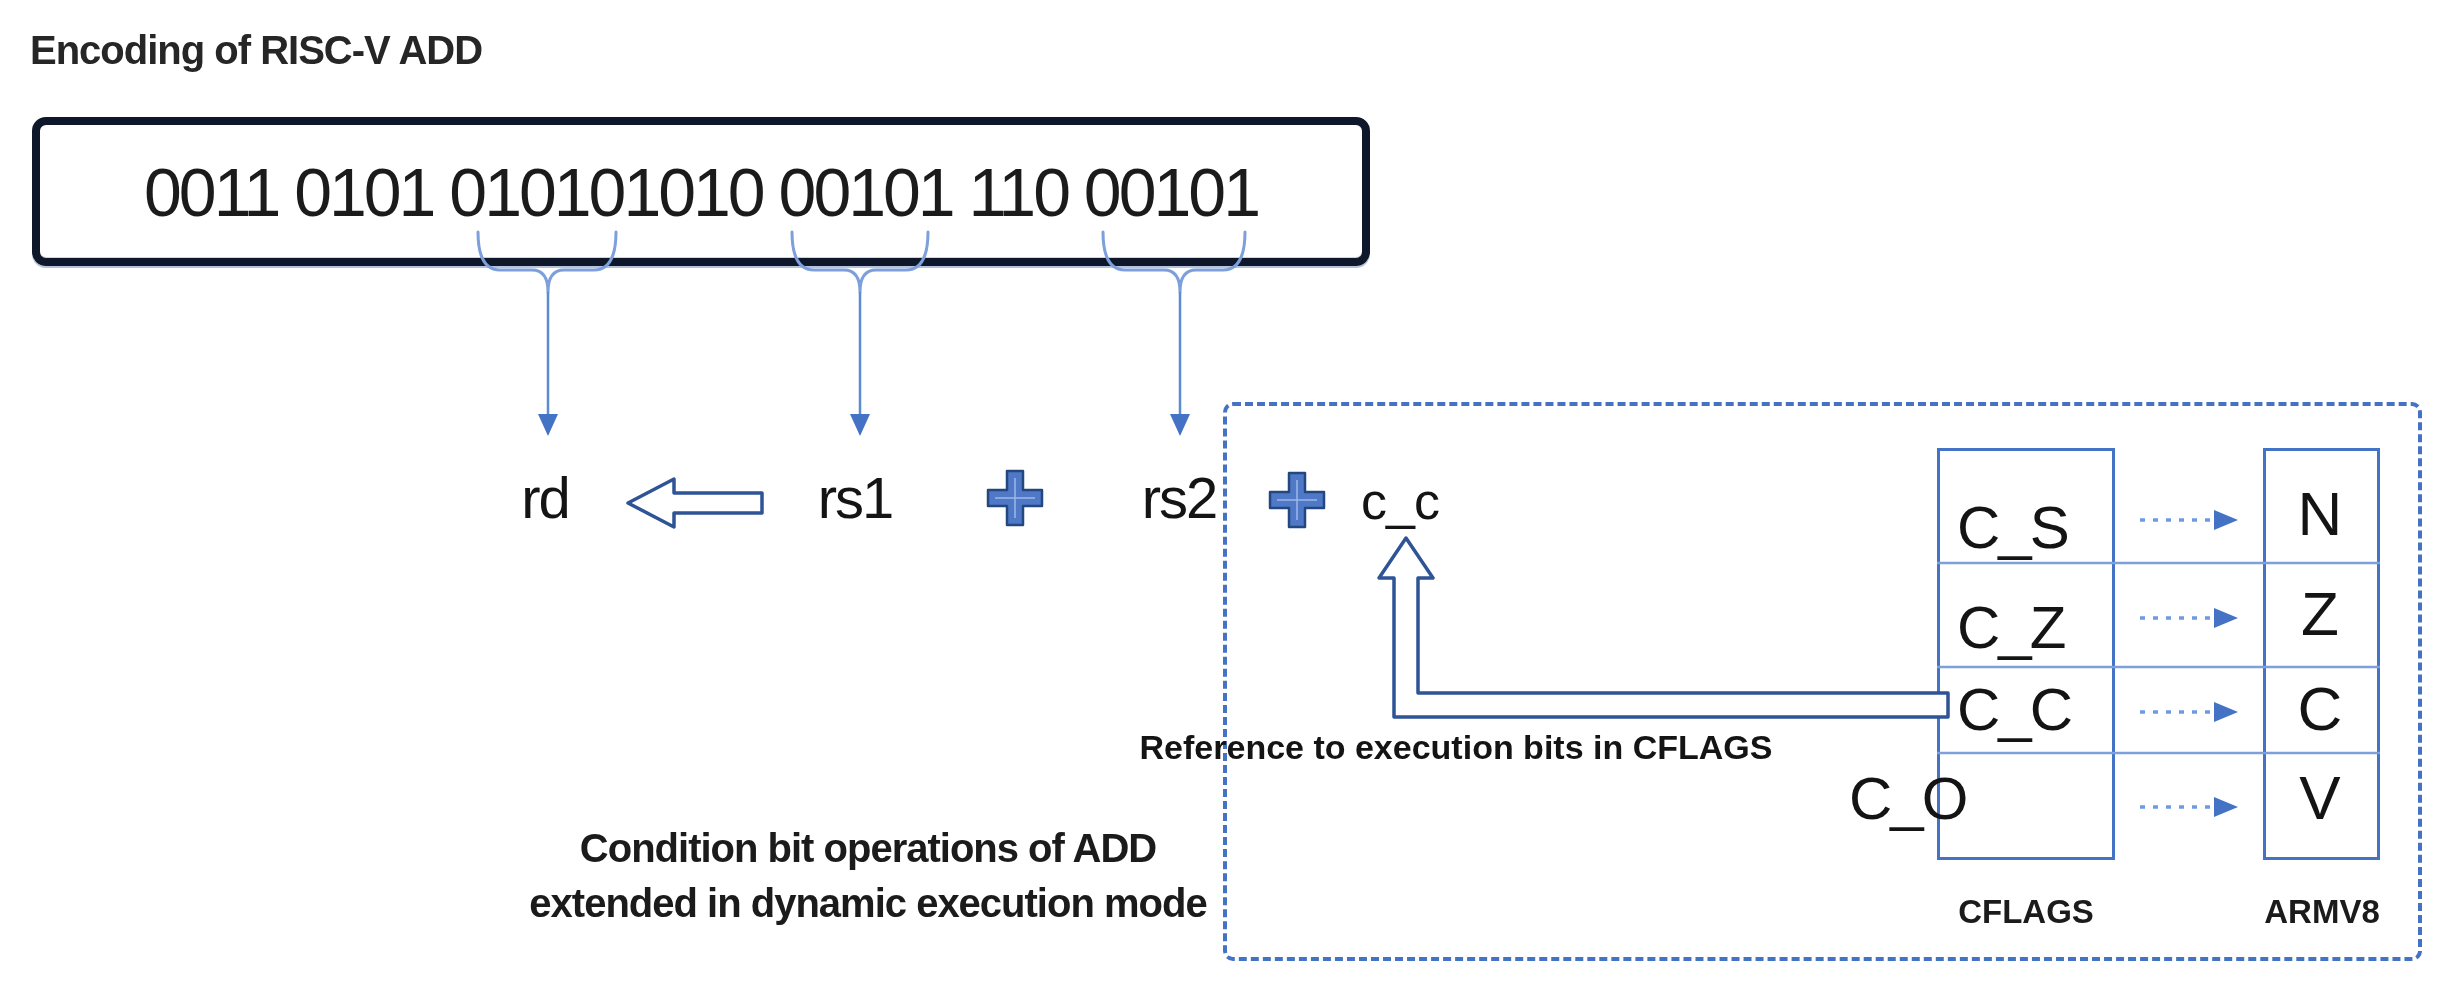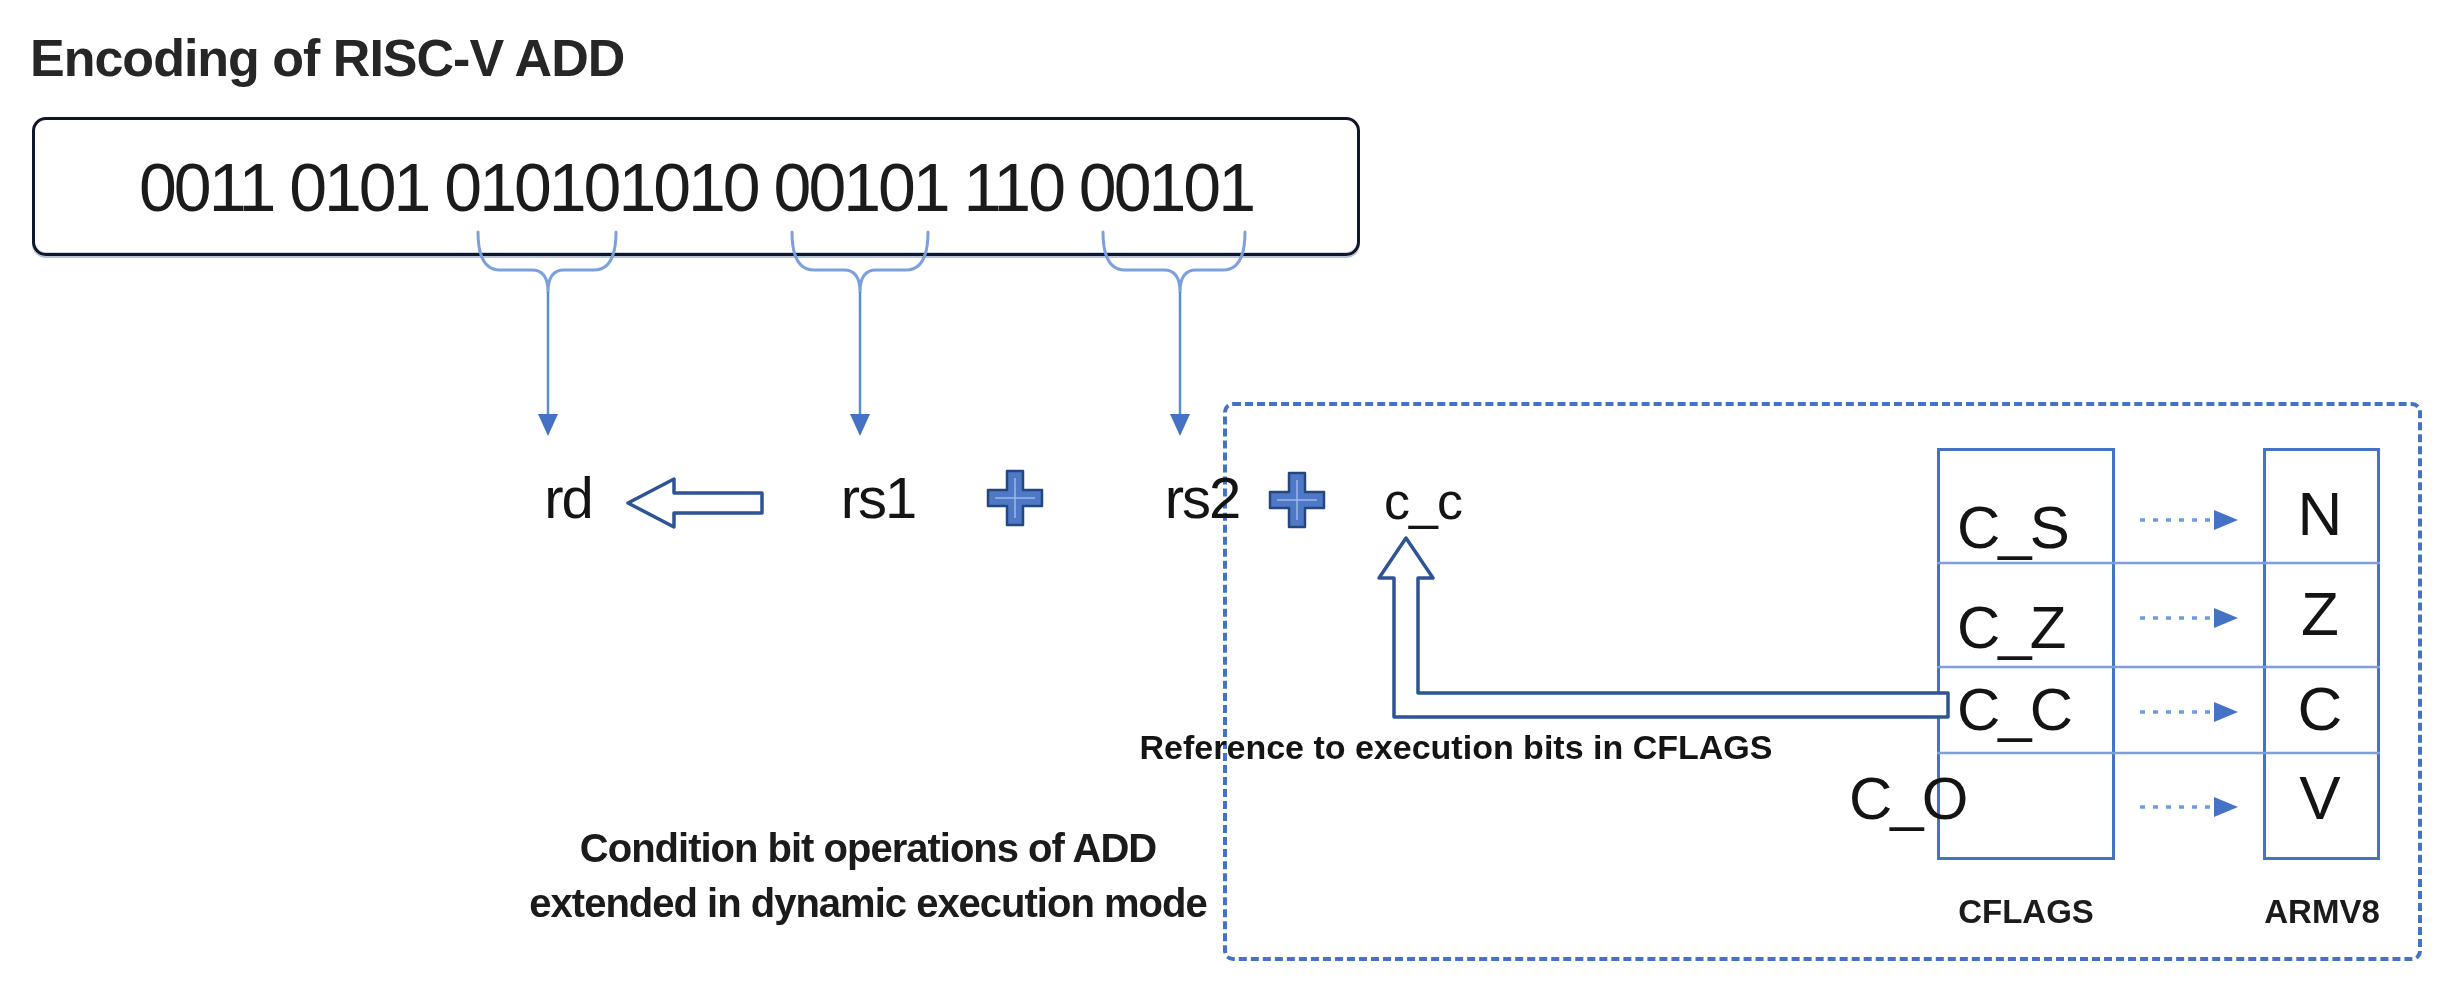--- a/index.html
+++ b/index.html
@@ -5,29 +5,29 @@
   html,body{margin:0;padding:0;background:#ffffff;}
   #canvas{
     position:relative;
     width:2457px;height:1002px;
     background:#ffffff;
     font-family:"Liberation Sans", sans-serif;
     color:#1b1b1b;
     overflow:hidden;
   }
   .abs{position:absolute;}
-  .ctr{transform:translate(-50%,-50%);white-space:nowrap;margin-left:23px;}
+  .ctr{transform:translate(-50%,-50%);white-space:nowrap;}
   #title{
     left:30px;top:28px;
-    font-size:52px;font-weight:bold;color:#262626;
+    font-size:40px;font-weight:bold;color:#262626;
     letter-spacing:-1px;white-space:nowrap;
   }
   #binary-box{
     left:32px;top:117px;width:1322px;height:133px;
-    border:3px solid #0f172a;border-radius:14px;
+    border:8px solid #0f172a;border-radius:14px;
     box-shadow:0 2px 0 rgba(47,84,150,0.35), inset 0 -1px 0 rgba(47,84,150,0.25);
     display:flex;align-items:center;justify-content:center;
   }
   #binary-bits{
     font-size:68px;letter-spacing:-3px;color:#1b1b1b;
     white-space:pre;
   }
   .expr{
     font-size:58px;color:#141414;letter-spacing:-2px;
   }

